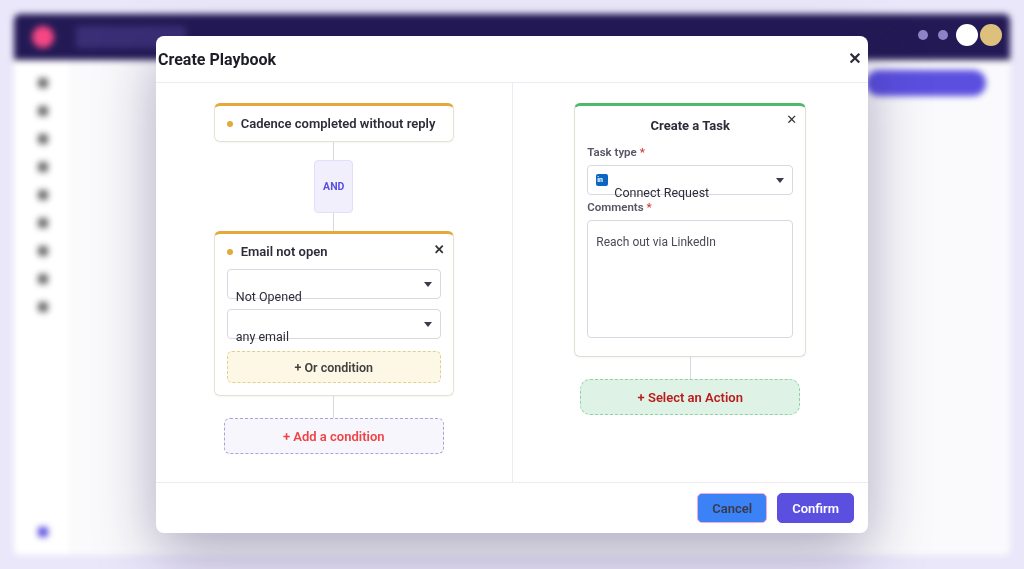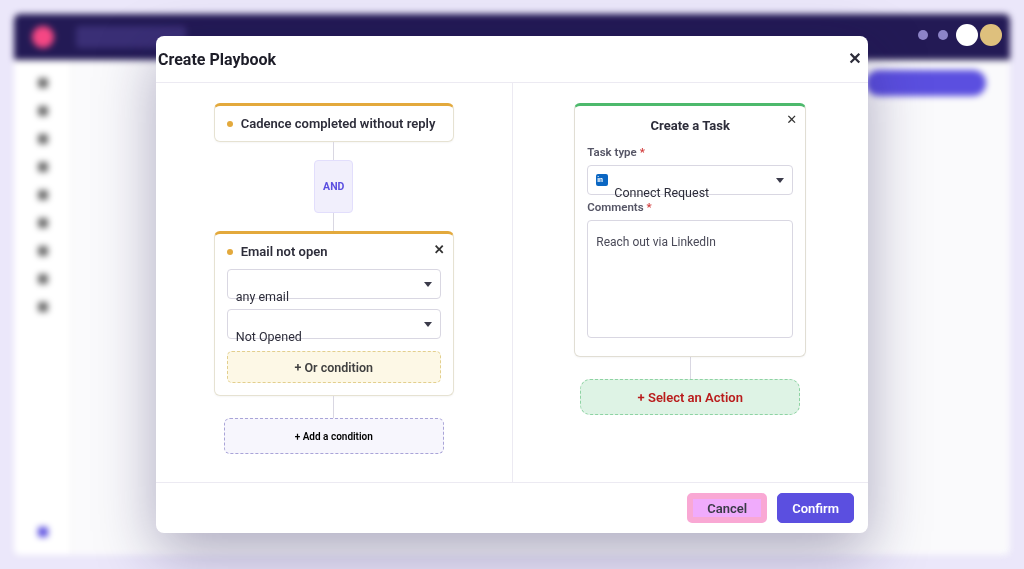--- a/index.html
+++ b/index.html
@@ -94,21 +94,21 @@
   }
   .and-chip{
     padding:19px 8px; font-size:10.5px; font-weight:700; color:#5b4fe0;
     background:#f1effc; border:1px solid #e2defc; border-radius:4px;
     text-align:center;
   }
 
   .add-cond{
     margin-top:0; width:220px; height:36px;
     border:1.5px dashed #a9a4d8; background:#f7f6fd;
-    color:#000000; font-size:10px; font-weight:600;
+    color:#ef4444; font-size:13px; font-weight:600;
     display:flex;align-items:center;justify-content:center; border-radius:6px; cursor:pointer;
   }
 
   
   .action-card{
     width:232px;
     background:#fff;
     border:1px solid #e1ded4;
     border-top:3px solid #4db96c;
     border-radius:6px;
@@ -133,21 +133,21 @@
     color:#b91c1c; font-size:13px; font-weight:600; cursor:pointer;
   }
 
   .modal-footer{
     border-top:1px solid #eceaf2; padding:10px 14px; display:flex; justify-content:flex-end; gap:10px;
   }
   .btn{
     height:30px; padding:0 14px; border-radius:5px; font-size:13px; font-weight:600;
     display:flex;align-items:center; cursor:pointer;
   }
-  .btn-secondary{ background:#f0abfc; border:6px solid #f9a8d4; color:#3a3a48;}
+  .btn-secondary{ background:#3b82f6; border:1px solid #f9a8d4; color:#3a3a48;}
   .btn-primary{ background:#5b4fe0; color:#fff; border:1px solid #5b4fe0;text-align:center;}
 
 </style>
 </head>
 <body>
 
 <div class="bg-outer">
   <div class="bg-frame">
     <div class="bg-topbar">
       <div class="bg-logo"></div>
@@ -201,25 +201,25 @@
       <div class="connector"></div>
 
       <div class="cond-card">
         <div class="cond-header">
           <span class="bullet"></span>
           <span>Email not open</span>
           <span class="card-close">✕</span>
         </div>
         <div class="cond-body">
           <div class="select">
+            <span class="sel-text">Not Opened</span>
+            <span class="caret"></span>
+          </div>
+          <div class="select">
             <span class="sel-text">any email</span>
-            <span class="caret"></span>
-          </div>
-          <div class="select">
-            <span class="sel-text">Not Opened</span>
             <span class="caret"></span>
           </div>
           <div class="or-btn">
             <span>+ Or condition</span>
           </div>
         </div>
       </div>
 
       <div class="connector" style="height:22px;"></div>
 

